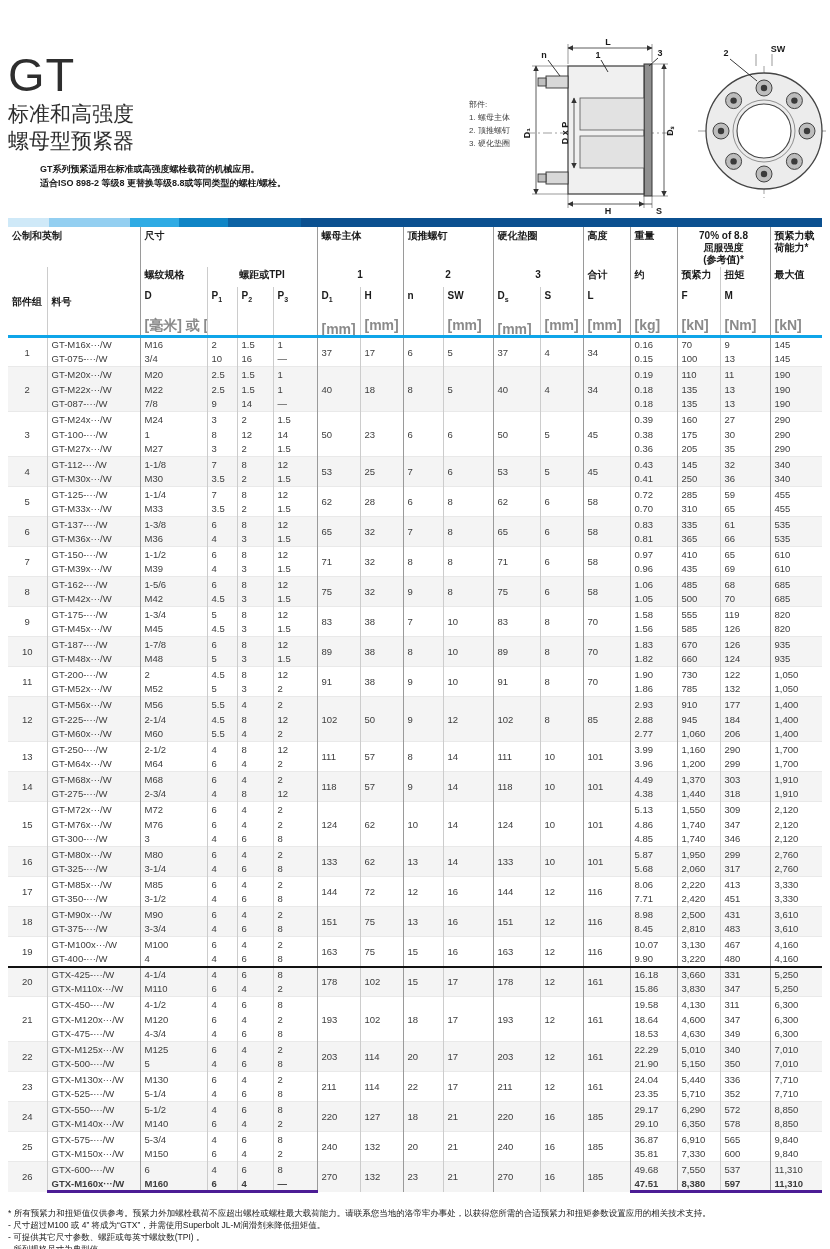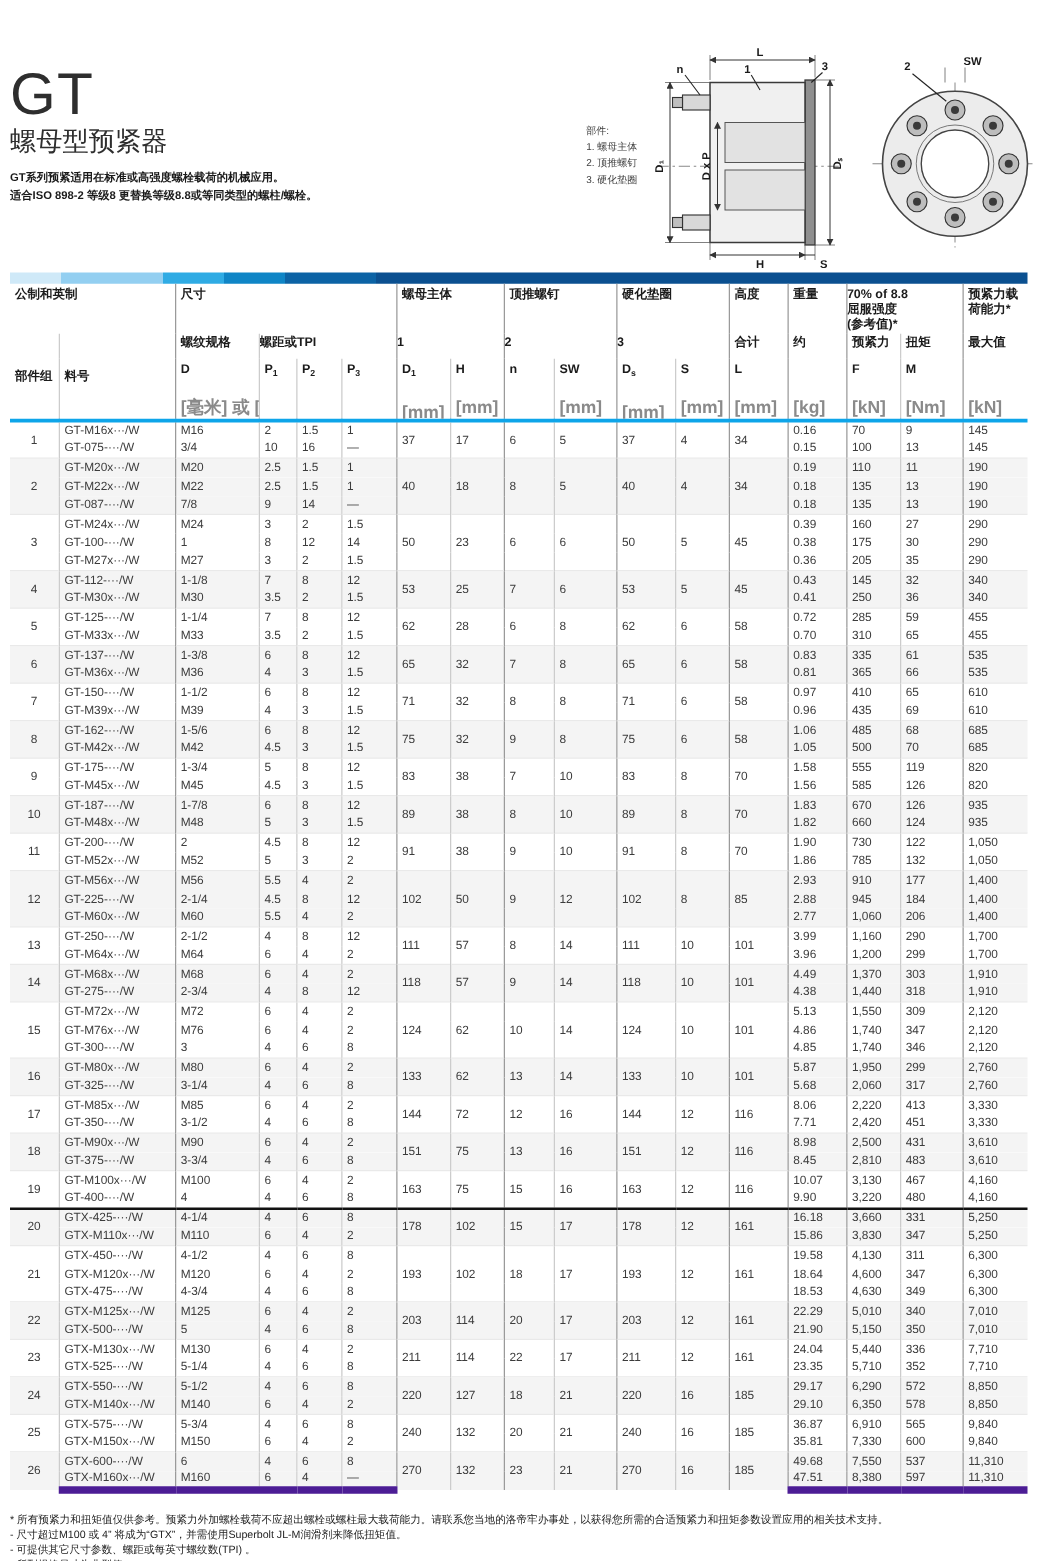--- a/index.html
+++ b/index.html
@@ -2,21 +2,21 @@
 <html><head>
 <meta charset="utf-8">
 <style>
   html,body{margin:0;padding:0;background:#fff;}
   .page{position:relative;width:830px;height:1249px;background:#fff;overflow:hidden;
         font-family:"Liberation Sans","DejaVu Sans",sans-serif;color:#333;}
   
   .title-block{position:absolute;left:8px;top:50px;width:450px;}
   .gt-title{font-size:47px;line-height:50px;color:#2e2e2e;letter-spacing:1px;font-weight:400;}
   .sub{font-size:21px;line-height:27px;color:#2e2e2e;}
-  .desc{margin-top:8px;font-size:9px;line-height:14px;color:#1a1a1a;font-weight:bold;}
+  .desc{margin-top:8px;font-size:9px;line-height:14px;color:#1a1a1a;font-weight:bold;margin-left:32px;}
   
   .drawing{position:absolute;left:468px;top:36px;width:362px;height:182px;}
   .legend{position:absolute;left:1px;top:62px;font-size:8px;line-height:13px;color:#3f3f3f;}
   .dlabel{font-size:9px;font-weight:bold;fill:#1a1a1a;font-family:"Liberation Sans",sans-serif;}
   .dim{stroke:#333;stroke-width:0.8;fill:none;}
   .ext{stroke:#555;stroke-width:0.6;fill:none;}
   .cl{stroke:#777;stroke-width:0.7;fill:none;stroke-dasharray:9 3 2 3;}
   .lead{stroke:#222;stroke-width:0.9;fill:none;}
   
   .content{position:absolute;top:218px;left:8px;width:814px;}
@@ -25,44 +25,45 @@
       #2fabe4 15%,#2fabe4 21%,#0f85c6 21%,#0f85c6 27%,#0c63a5 27%,#0c63a5 36%,#0b5090 36%,#0b5090 100%);}
   table{border-collapse:collapse;table-layout:fixed;width:814px;}
   th,td{overflow:hidden;white-space:nowrap;}
   thead th{font-size:10px;font-weight:bold;color:#1b1b1b;text-align:left;
            padding:3px 0 1px 4px;vertical-align:top;line-height:12px;}
   thead th.hwrap{white-space:normal;}
   tr.hr1 th{height:30px;}
   tr.hr2 th{height:17px;padding-top:2px;}
   tr.hr3 th{height:34px;vertical-align:top;}
   th.mid2{vertical-align:middle;}
-  .th-center{padding-left:0;}
+  .th-center{text-align:center;padding-left:0;}
   .hsym{display:block;font-weight:bold;font-size:10px;line-height:12px;}
   .hsym sub{font-size:7px;}
   .hunit{display:block;font-weight:bold;font-size:14px;color:#8a8a8a;line-height:10px;margin-top:18px;}
   thead{border-bottom:3px solid #0ea5e9;}
   tbody tr{height:15px;}
   tbody td{font-size:9.5px;color:#3c3c3c;padding:0 0 0 4px;vertical-align:middle;line-height:11px;}
   td.c-no{text-align:center;padding:0;}
   tr.shade td{background:#f4f4f4;}
   tr.gfirst td{border-top:1px solid #e9e9e9;}
   tr.gtx-sep td{border-top:2px solid #111 !important;}
-  tbody tr:last-child td{border-bottom:6px solid #4c1d95;}
+  tbody tr:last-child td{border-bottom:3px solid #4c1d95;font-weight:bold;}
   .bl-major{border-left:1px solid #9a9a9a;}
   .bl-sub{border-left:1px solid #cccccc;}
   
   .notes{margin-top:14px;font-size:8.5px;line-height:12px;color:#222;}
 </style>
 </head>
 <body>
 
 <div class="page">
 
   <div class="title-block">
     <div class="gt-title">GT</div>
+    <div class="sub">标准和高强度</div>
     <div class="sub">螺母型预紧器</div>
     <div class="desc">
       <div>GT系列预紧适用在标准或高强度螺栓载荷的机械应用。</div>
       <div>适合ISO 898-2 等级8 更替换等级8.8或等同类型的螺柱/螺栓。</div>
     </div>
   </div>
 
   <div class="drawing">
     <div class="legend">
       <div>部件:</div>

